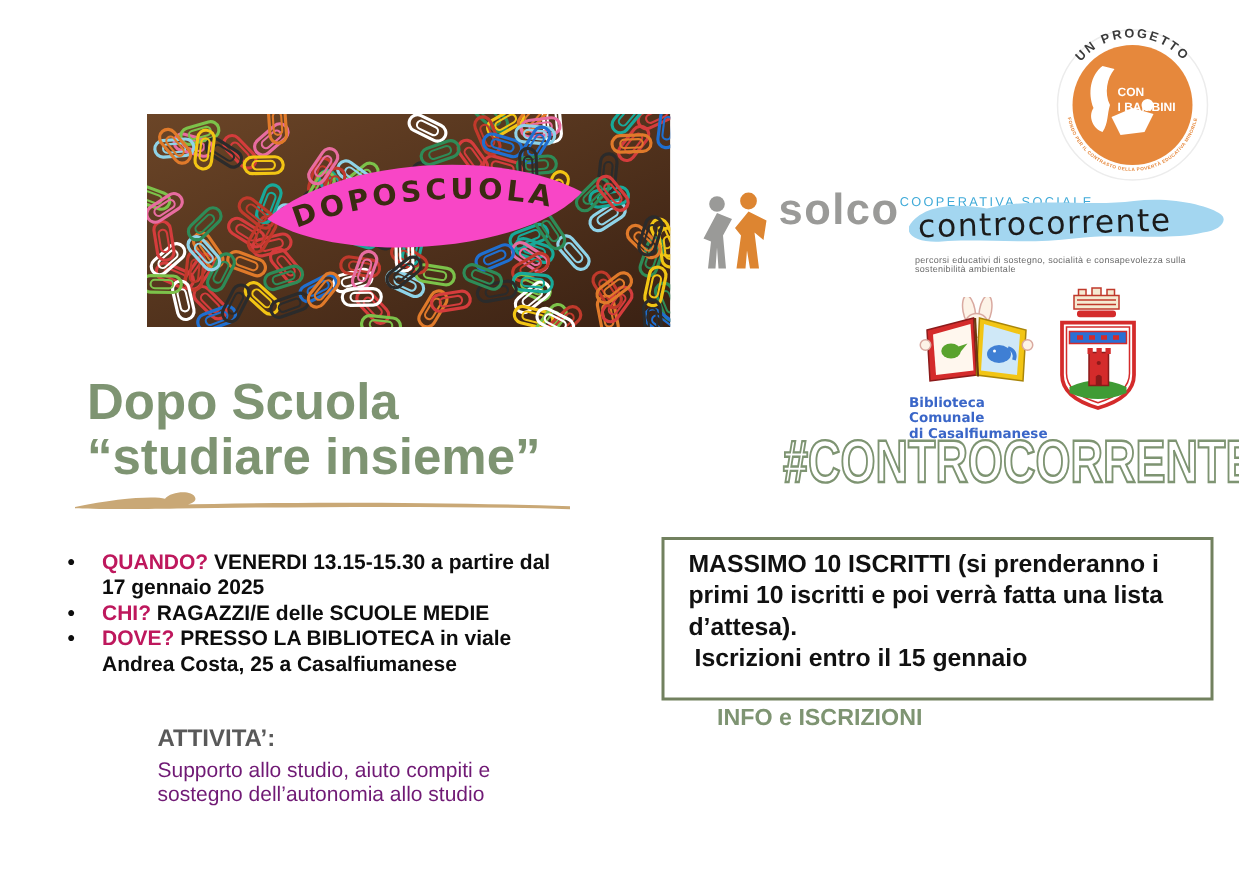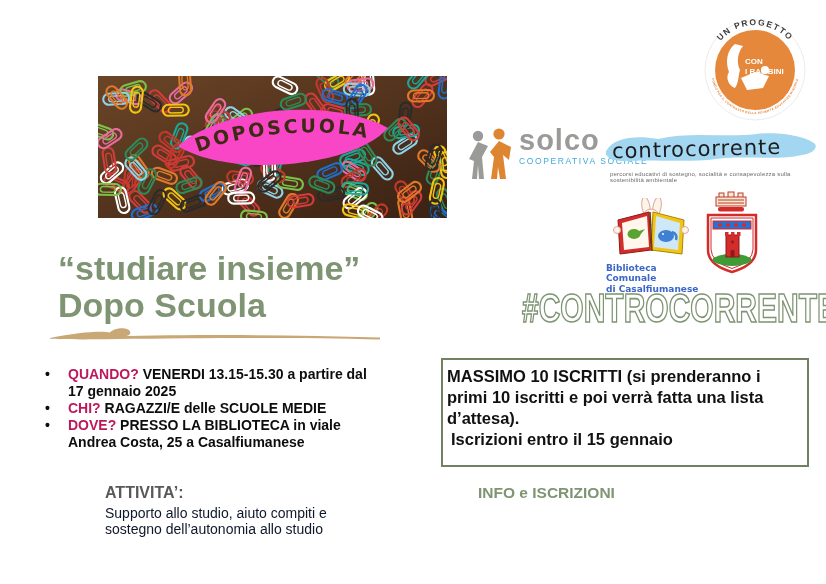--- a/index.html
+++ b/index.html
@@ -10,21 +10,21 @@
   .abs{position:absolute;}
 
   
   .photo{left:98px;top:76px;width:349px;height:142px;overflow:hidden;}
 
   
   .badge{left:703px;top:16px;width:104px;height:108px;}
 
   
   .solco{left:466px;top:127px;display:flex;gap:7px;align-items:flex-start;}
-  .solco-text{display:flex;flex-direction:column;line-height:1;}
+  .solco-text{display:flex;flex-direction:row;line-height:1;}
   .solco-name{font-size:29px;font-weight:700;color:#9a9a98;letter-spacing:1px;line-height:27px;}
   .solco-city{font-size:15px;font-weight:700;color:#DD8531;letter-spacing:6.5px;margin-top:1px;}
   .solco-tag{font-size:8.5px;font-weight:400;color:#3FAAD8;letter-spacing:1.6px;margin-top:3px;}
 
   
   .cc{left:606px;top:129px;width:212px;}
   .cc-blobwrap{position:relative;width:212px;height:40px;}
   .cc-name{position:absolute;left:6px;top:8px;font-family:"DejaVu Sans",sans-serif;
     font-size:21px;font-weight:500;color:#1b1b1b;letter-spacing:1px;transform:rotate(-1.5deg);}
   .cc-tag{font-size:6px;color:#6a6a6a;margin-top:2px;padding-left:4px;letter-spacing:.2px;}
@@ -50,31 +50,31 @@
 
   
   .bullets{left:42px;top:366px;width:331px;font-size:14px;font-weight:700;
     line-height:17px;color:#0d0d0d;}
   .bullet-item{position:relative;padding-left:26px;}
   .bullet-item::before{content:"•";position:absolute;left:3px;top:0;color:#0d0d0d;}
   .bullet-label{color:#be185d;}
 
   
   .notice{left:441px;top:358px;width:368px;height:109px;box-sizing:border-box;
-    border:2px solid #72815F;padding:6px 10px 0 4px;
+    border:2px solid #72815F;padding:6px 10px 0 16px;
     font-size:16.5px;font-weight:700;color:#111;line-height:21px;}
   .notice-l2{padding-left:4px;}
 
   
   .activities{left:105px;top:484px;width:260px;}
   .act-head{font-size:16px;font-weight:700;color:#595959;}
-  .act-body{font-size:14px;color:#0f172a;line-height:15.5px;margin-top:4px;width:252px;}
-
-  
-  .contact{left:478px;top:483px;font-size:15.5px;font-weight:700;line-height:19px;}
+  .act-body{font-size:14px;color:#701a75;line-height:15.5px;margin-top:4px;width:252px;}
+
+  
+  .contact{left:478px;top:469px;font-size:15.5px;font-weight:700;line-height:19px;}
   .contact-head{color:#7E9472;}
   .contact-email{color:#2A6157;text-decoration:underline;display:inline-block;}
   .contact-phone{color:#7E9472;}
 </style>
 </head>
 <body>
 
 <div class="slide">
 
   <div class="abs photo">
@@ -703,22 +703,22 @@
       <rect x="29" y="42" width="3.5" height="4" fill="#d42b2b"></rect>
       <rect x="35" y="42" width="3.5" height="4" fill="#d42b2b"></rect>
       <path d="M28.5,67 L28.5,61 Q30.5,58.5 32.5,61 L32.5,67 Z" fill="#8b1a1a"></path>
       <circle cx="30.5" cy="52" r="1.4" fill="#8b1a1a"></circle>
     </svg>
   </div>
 
   <div class="abs hashtag">#CONTROCORRENTE</div>
 
   <div class="abs title">
+    <div>Dopo Scuola</div>
     <div>“studiare insieme”</div>
-    <div>Dopo Scuola</div>
   </div>
 
   <div class="abs swoosh">
     <svg width="335" height="18" viewBox="0 0 335 18">
       <path d="M2,12 C30,6 55,4.5 62,6.5 C66,1.5 80,0.5 82,5.5 C84,9.5 76,11.5 68,10.5 C140,8.5 240,8.5 332,11.5 L332,13.5 C250,11 150,12 70,13 C35,13.7 10,13.3 2,12.8 Z" fill="#C9A876"></path>
     </svg>
   </div>
 
   <div class="abs bullets">
     <div class="bullet-item">

